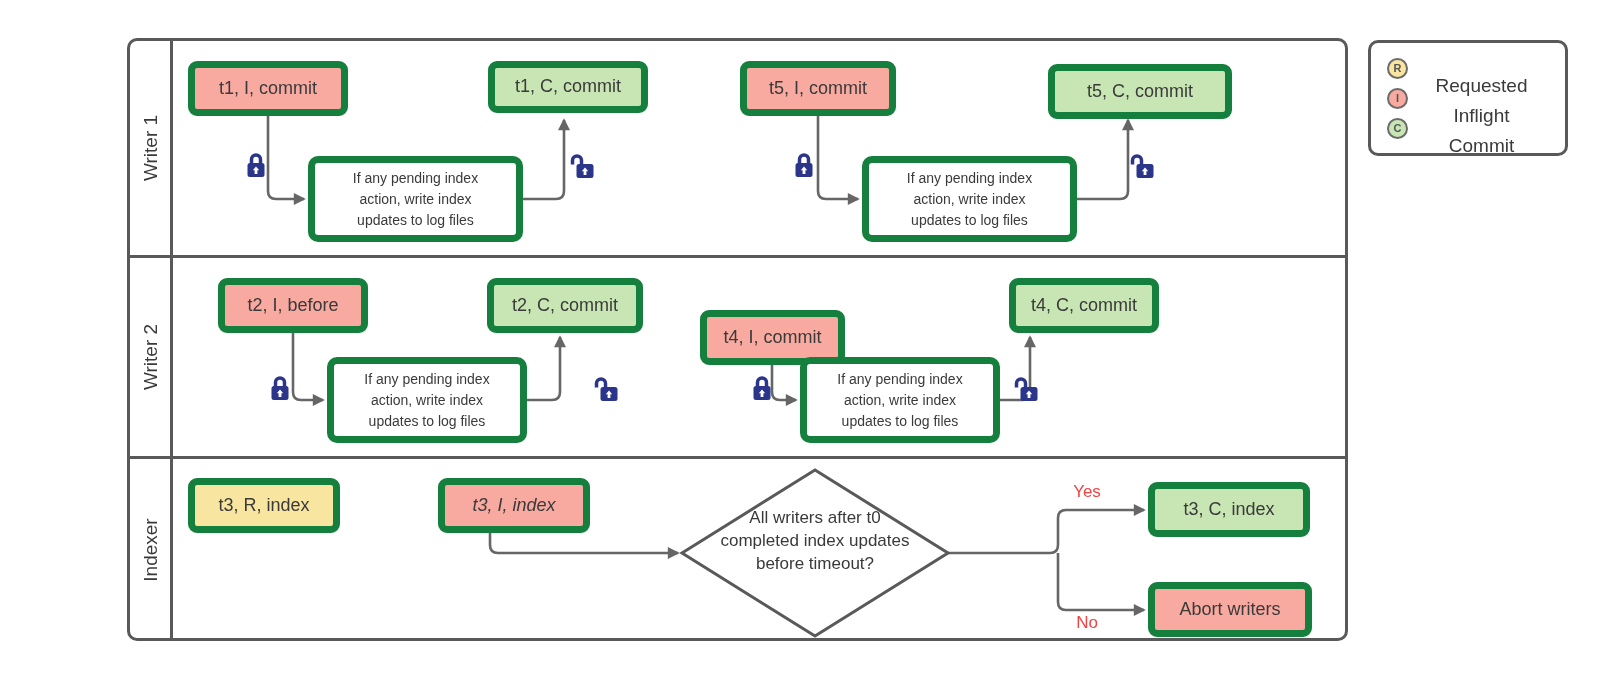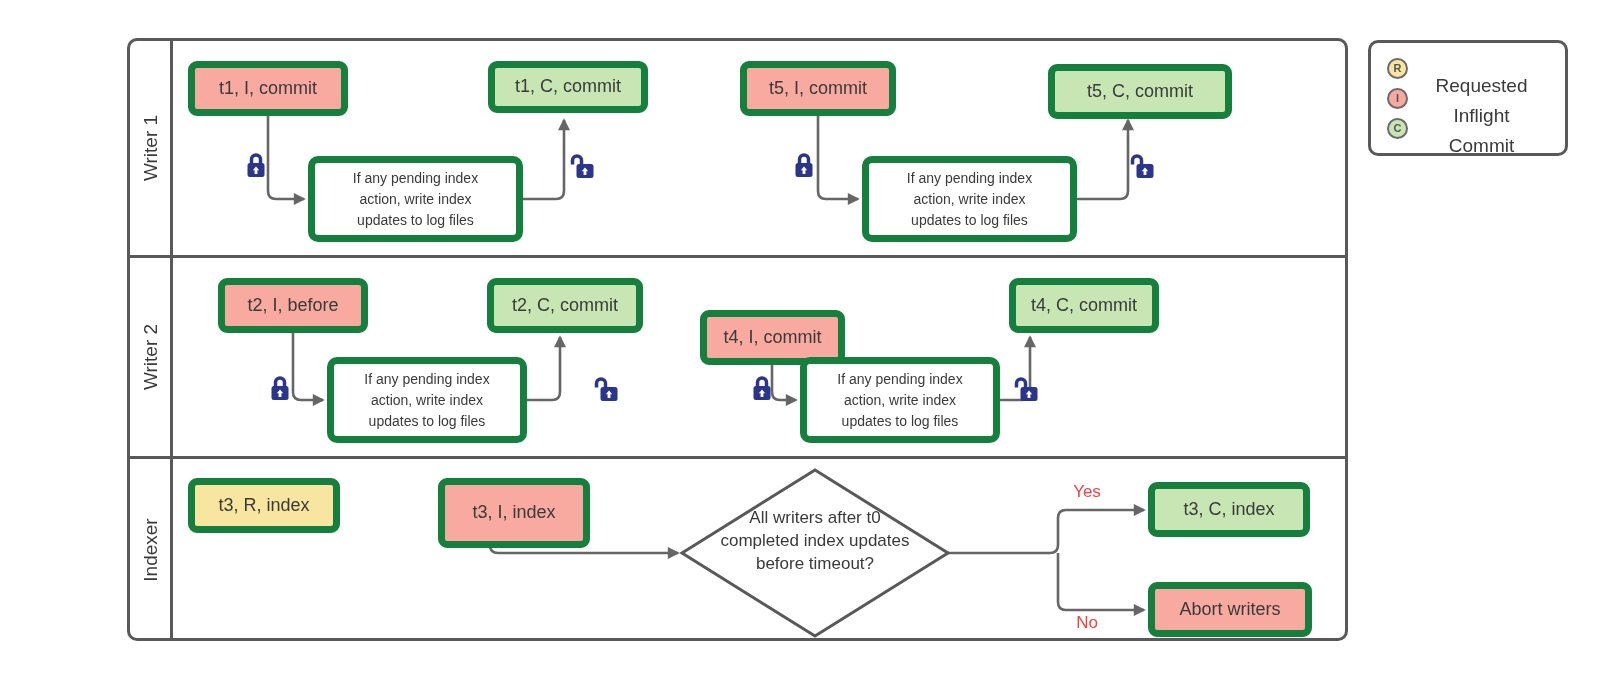--- a/index.html
+++ b/index.html
@@ -133,21 +133,21 @@
 action, write index
 updates to log files</div>
   <div class="node commit" style="left:487px;top:278px;width:156px;height:55px;">t2, C, commit</div>
   <div class="node inflight" style="left:700px;top:278px;width:145px;height:55px;margin-top:32px;">t4, I, commit</div>
   <div class="node process" style="left:800px;top:357px;width:200px;height:86px;">If any pending index
 action, write index
 updates to log files</div>
   <div class="node commit" style="left:985px;top:278px;width:150px;height:55px;margin-left:24px;">t4, C, commit</div>
 
   <div class="node requested" style="left:188px;top:478px;width:152px;height:55px;">t3, R, index</div>
-  <div class="node inflight" style="left:438px;top:478px;width:152px;height:70px;">t3, I, index</div>
+  <div class="node inflight" style="left:438px;top:478px;width:152px;height:55px;font-style:italic;">t3, I, index</div>
   <div class="decision-text">All writers after t0
 completed index updates
 before timeout?</div>
   <div class="branch-label yes">Yes</div>
   <div class="branch-label no">No</div>
   <div class="node commit" style="left:1148px;top:482px;width:162px;height:55px;">t3, C, index</div>
   <div class="node inflight" style="left:1148px;top:582px;width:164px;height:55px;">Abort writers</div>
 
   <svg class="lock" style="left:244px;top:150px;">
       <use href="#lock-closed"></use>

